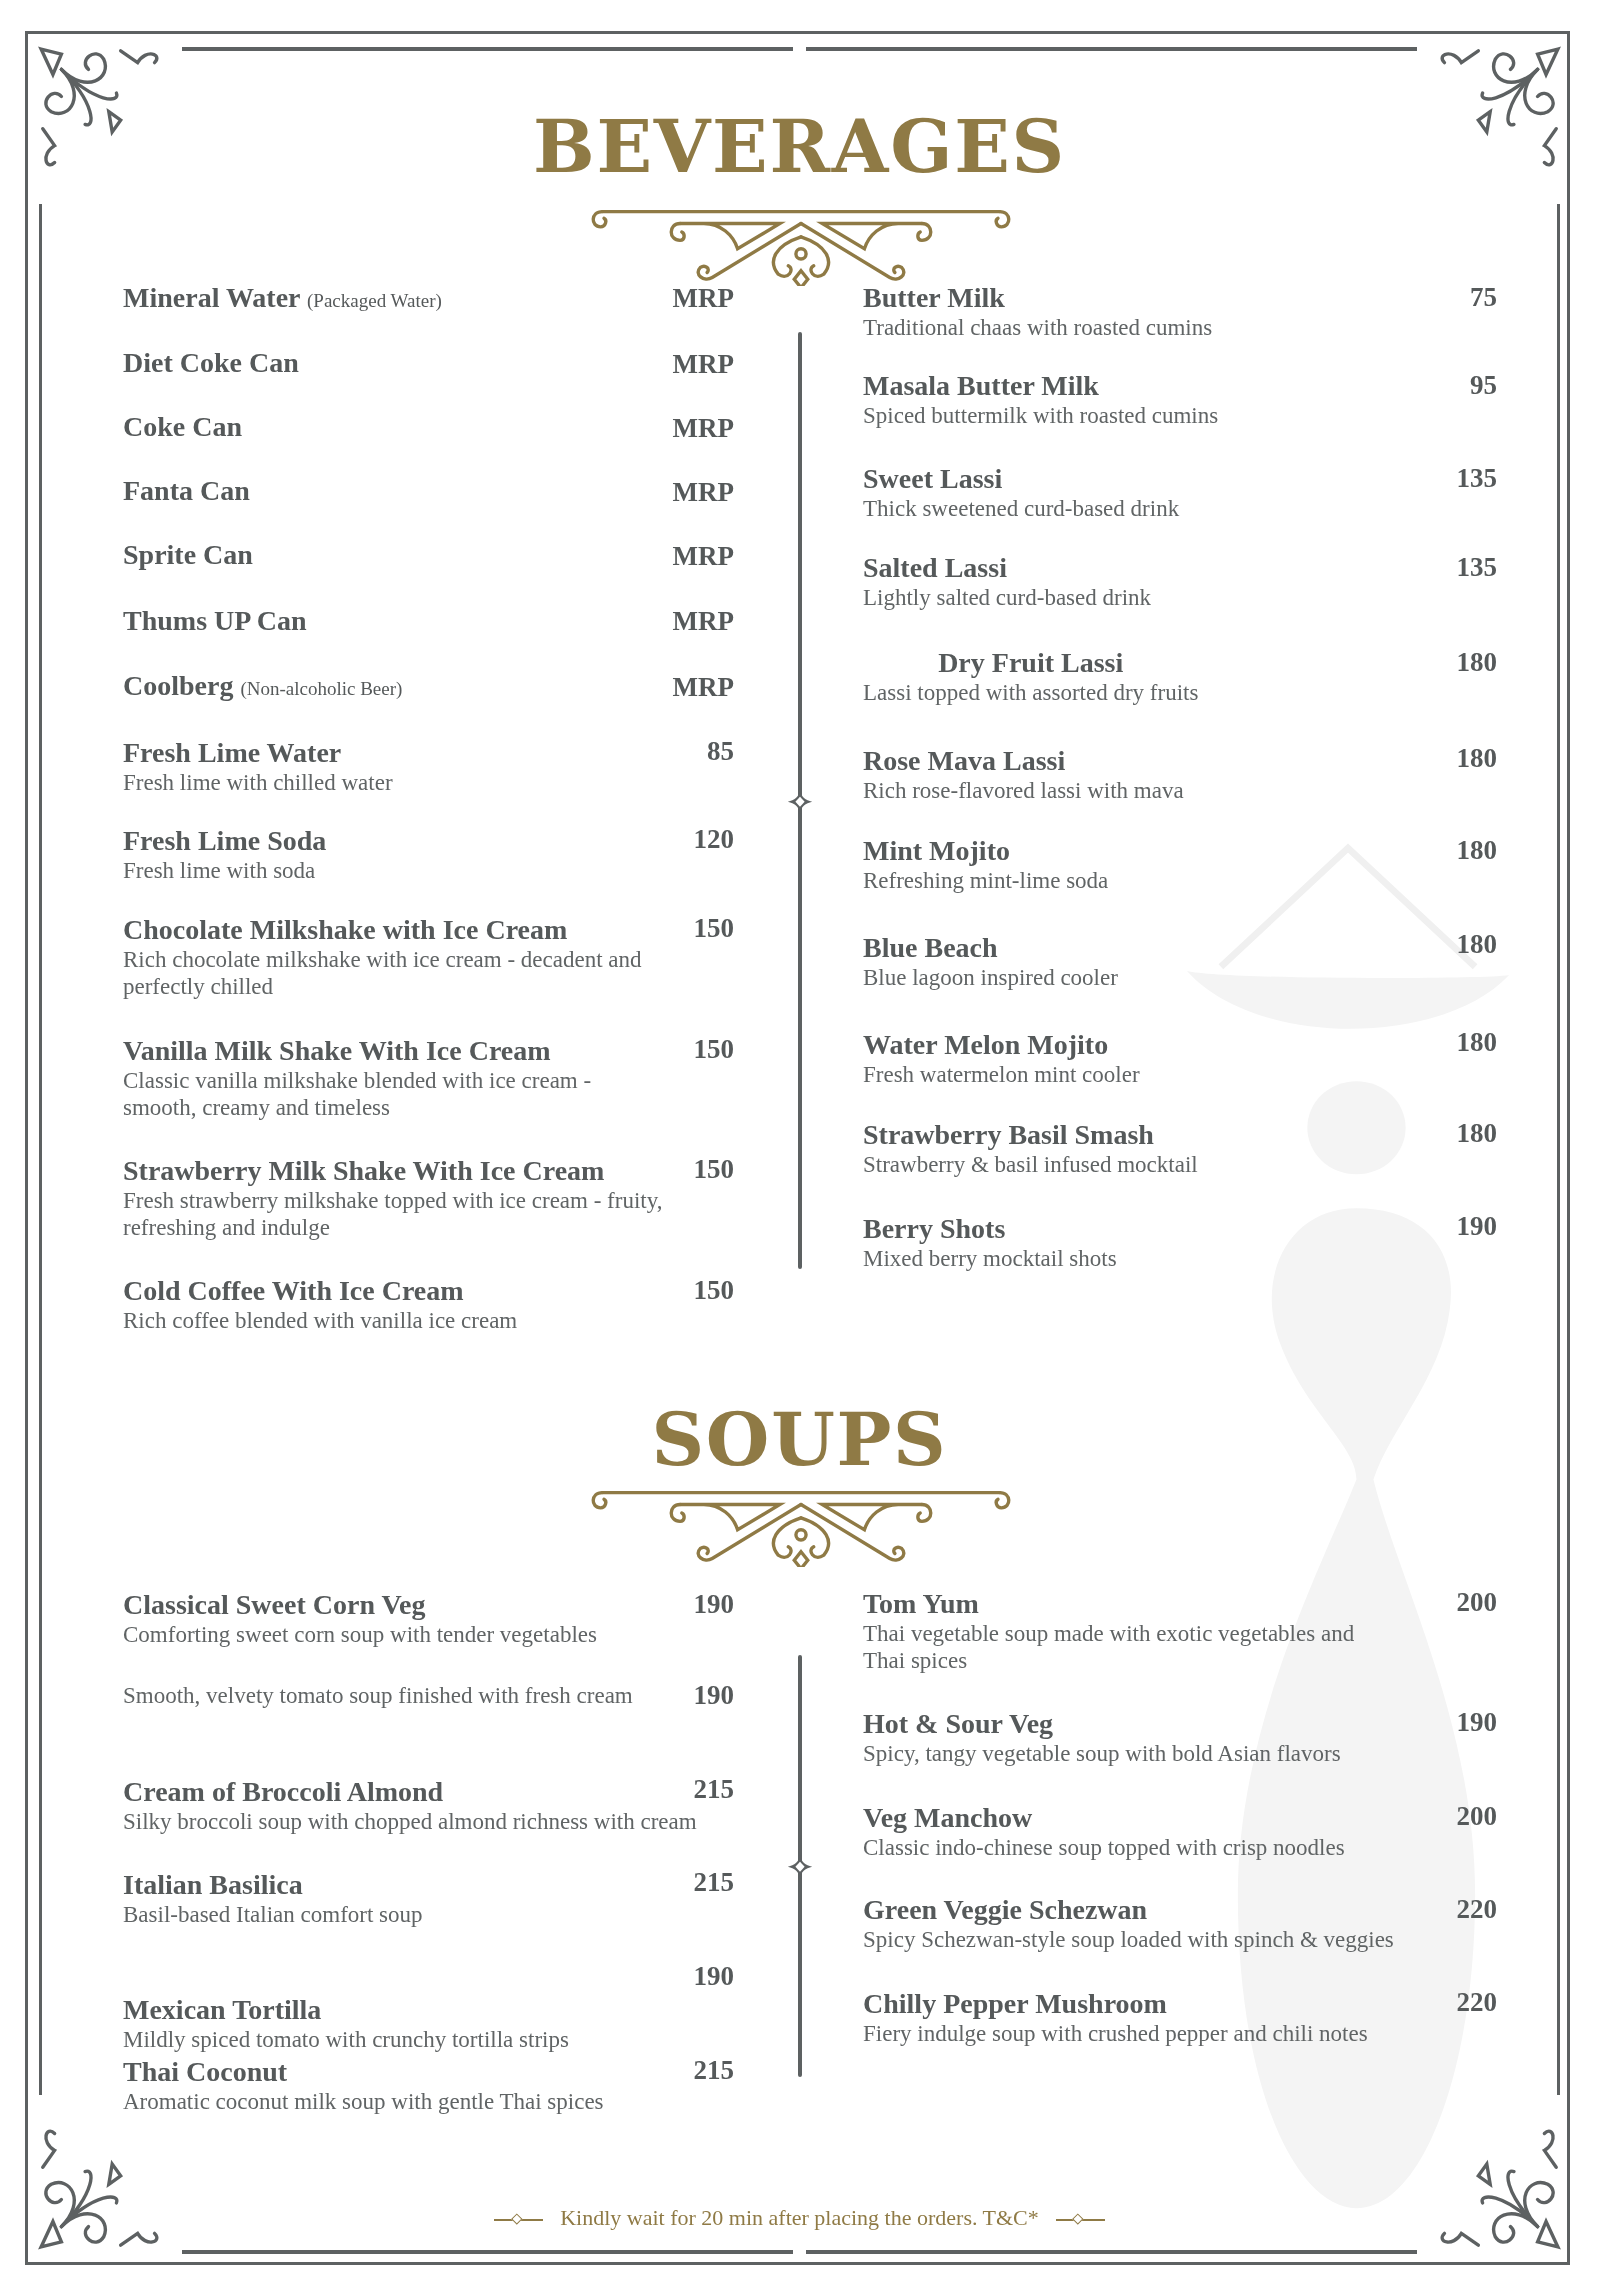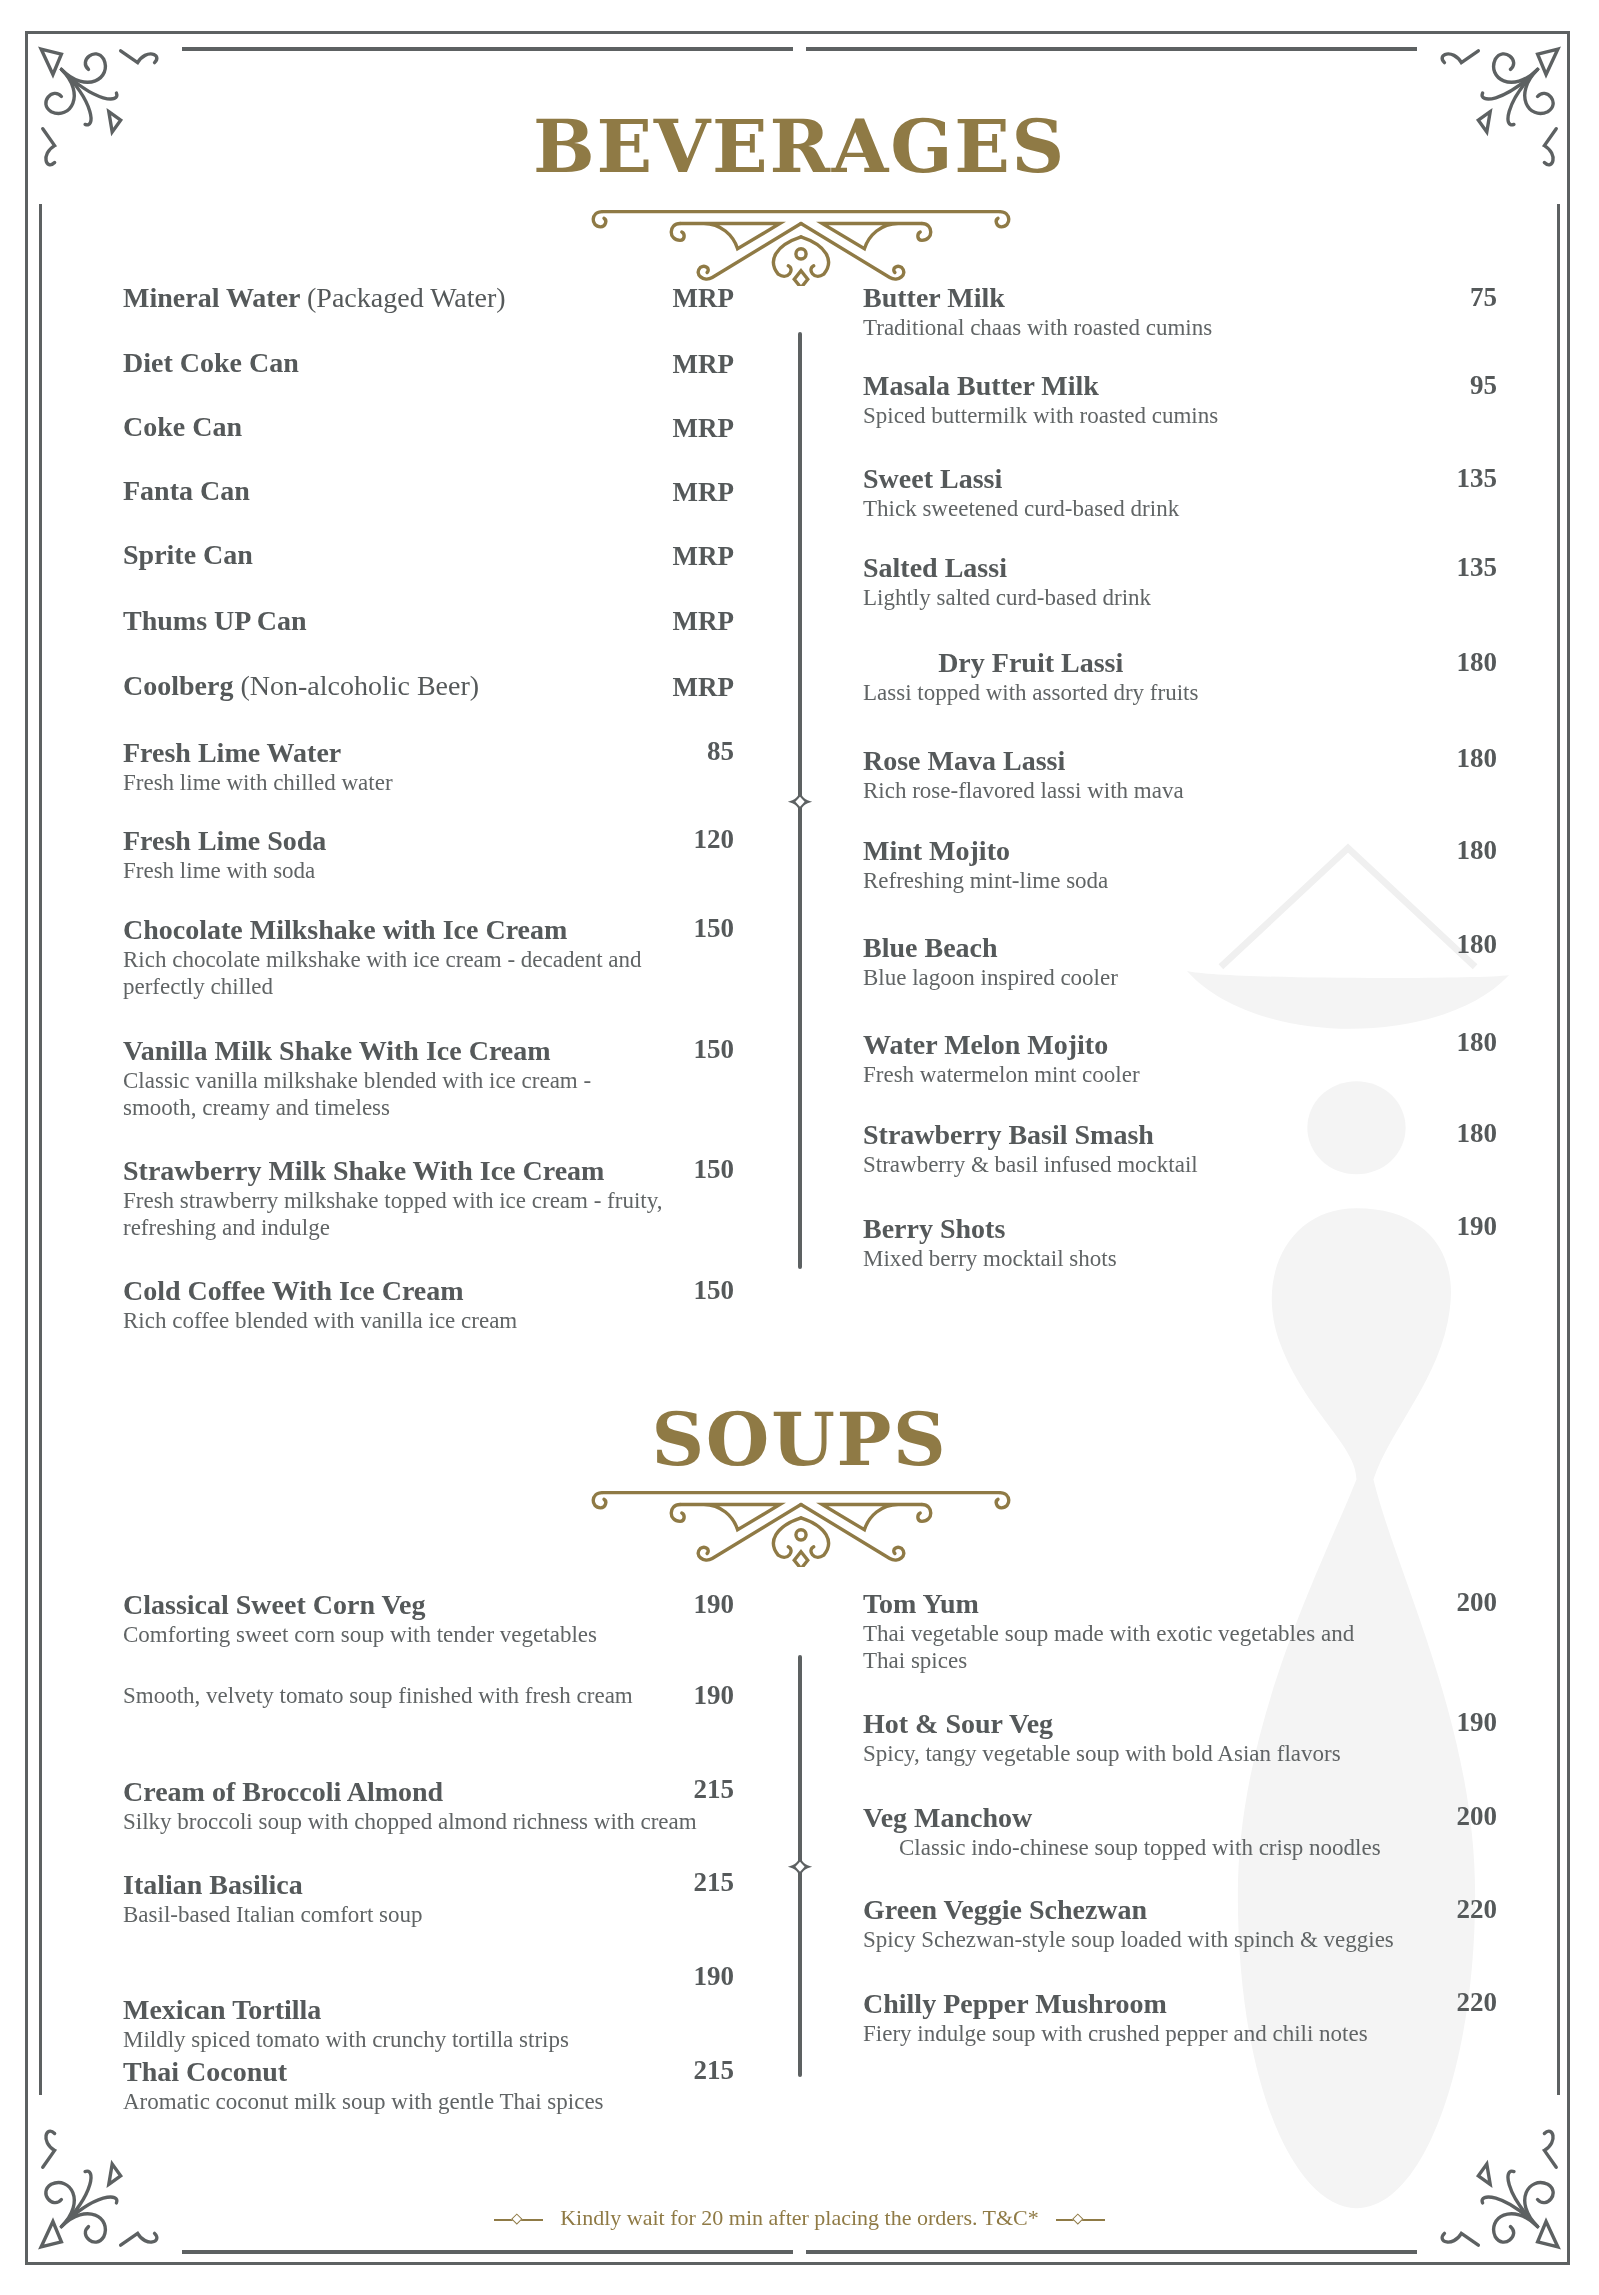--- a/index.html
+++ b/index.html
@@ -11,21 +11,21 @@
   .corner { position:absolute; width:127px; height:127px; }
   .watermark { position:absolute; left:1187px; top:835px; width:322px; height:1399px; }
   .section-title { position:absolute; left:0; width:1599px; text-align:center;
                    font-family:"DejaVu Serif","Liberation Serif",serif; font-weight:bold;
                    color:#8f7a45; letter-spacing:1.7px; }
   .ornament { position:absolute; }
   .col { position:absolute; }
   .item { position:absolute; }
   .item-name { font-family:"Liberation Serif","DejaVu Serif",serif; font-weight:bold;
                font-size:28px; color:#55595a; line-height:32px; white-space:nowrap; }
-  .item-name .note { font-weight:normal; font-size:28px;margin-top:35px; }
+  .item-name .note { font-weight:normal; font-size:19px;margin-top:35px; }
   .item-desc { font-family:"Liberation Serif","DejaVu Serif",serif; font-size:23px;
                color:#606465; line-height:27px; }
   .price { position:absolute; font-family:"Liberation Serif","DejaVu Serif",serif;
            font-weight:bold; font-size:27px; color:#55595a; text-align:right; width:102px; }
   .divider { position:absolute; width:4.2px; background:#5d6162; border-radius:2.5px; }
   .footer { position:absolute; left:0; width:1599px; top:2205px; text-align:center;
             font-family:"Liberation Serif","DejaVu Serif",serif; font-size:22px; color:#8f7a45; }
   .footer .dash { display:inline-block; vertical-align:middle; width:49px; height:1.7px; background:#8f7a45; position:relative; margin:0 17px; }
   .footer .dash::after { content:""; position:absolute; left:18.7px; top:-4.2px; width:7.6px; height:7.6px;
                          border:1.7px solid #8f7a45; background:#fff; transform:rotate(45deg); box-sizing:border-box; }
@@ -331,21 +331,21 @@
   <div class="price" style="left:532px;top:1587px;">200</div>
 
   <div class="item" style="top:1708px;">
     <div class="item-name">Hot &amp; Sour Veg</div>
     <div class="item-desc" style="white-space:nowrap;">Spicy, tangy vegetable soup with bold Asian flavors</div>
   </div>
   <div class="price" style="left:532px;top:1707px;">190</div>
 
   <div class="item" style="top:1802px;">
     <div class="item-name">Veg Manchow</div>
-    <div class="item-desc" style="white-space:nowrap;margin-left:36px;">Classic indo-chinese soup topped with crisp noodles</div>
+    <div class="item-desc" style="white-space:nowrap;">Classic indo-chinese soup topped with crisp noodles</div>
   </div>
   <div class="price" style="left:532px;top:1801px;">200</div>
 
   <div class="item" style="top:1894px;">
     <div class="item-name">Green Veggie Schezwan</div>
     <div class="item-desc" style="white-space:nowrap;">Spicy Schezwan-style soup loaded with spinch &amp; veggies</div>
   </div>
   <div class="price" style="left:532px;top:1894px;">220</div>
 
   <div class="item" style="top:1988px;">

